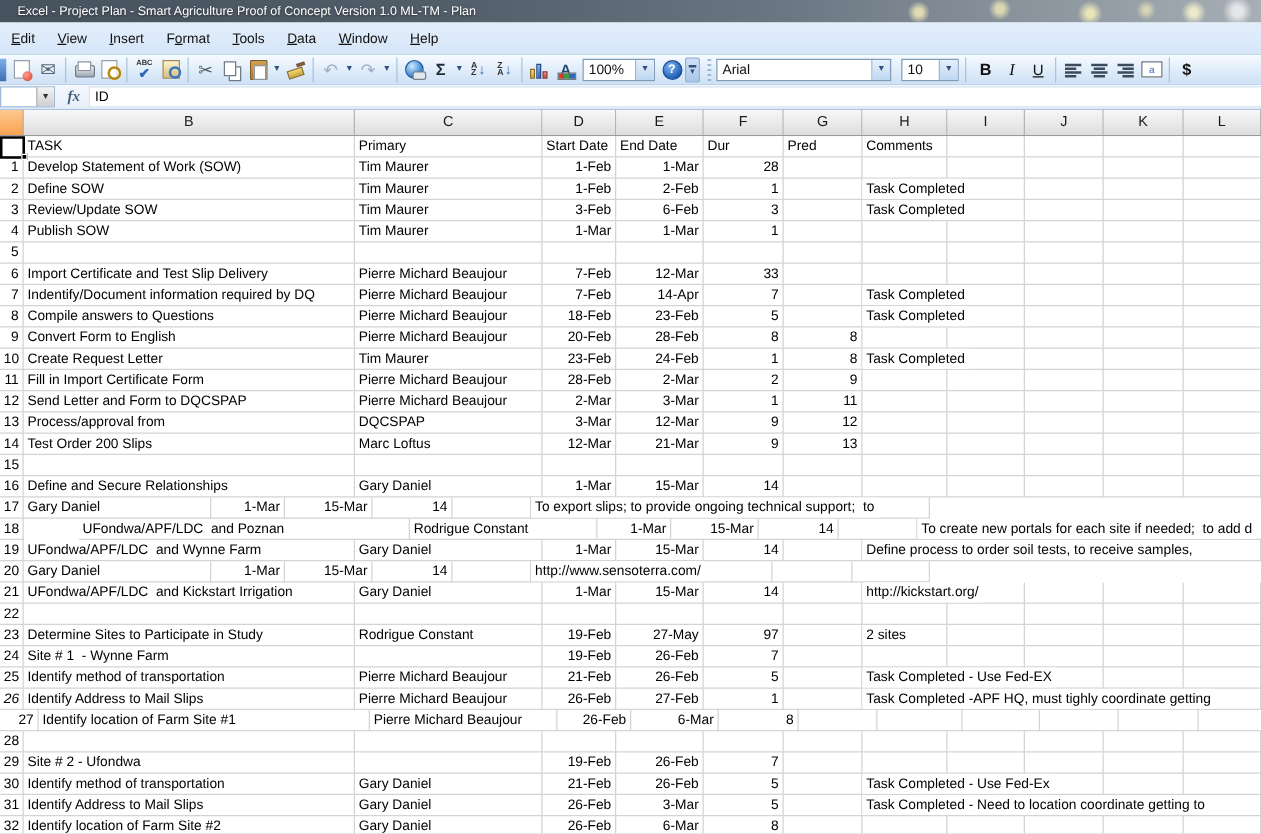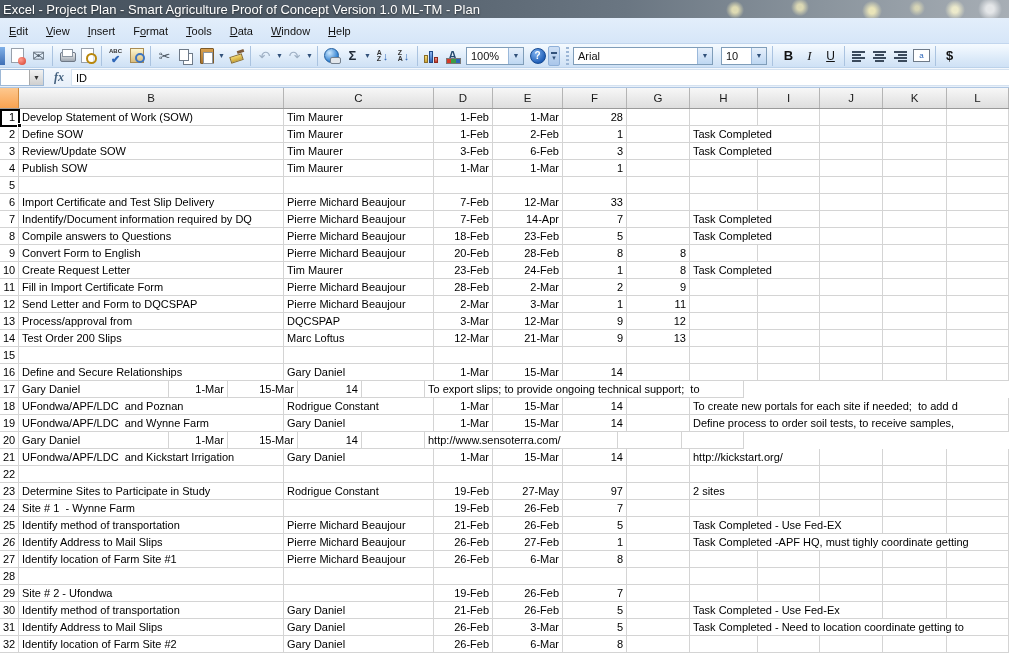--- a/index.html
+++ b/index.html
@@ -14,21 +14,21 @@
     background:
       radial-gradient(circle at 735px 55%, rgba(255,246,190,.75) 0 3px, rgba(255,246,190,0) 9px),
       radial-gradient(circle at 800px 40%, rgba(255,246,190,.7) 0 3px, rgba(255,246,190,0) 9px),
       radial-gradient(circle at 872px 60%, rgba(255,246,190,.8) 0 3px, rgba(255,246,190,0) 10px),
       radial-gradient(circle at 917px 45%, rgba(255,246,190,.6) 0 2px, rgba(255,246,190,0) 8px),
       radial-gradient(circle at 955px 55%, rgba(255,250,210,.8) 0 3px, rgba(255,250,210,0) 10px),
       radial-gradient(circle at 990px 50%, rgba(255,255,255,.7) 0 4px, rgba(255,255,255,0) 12px),
       linear-gradient(90deg,#46525e 0%, #515d69 35%, #6a7682 62%, #8b959e 82%, #a7aeb5 100%);
   }
   #title-text {
-    color:#fff; font-size:13px; padding-left:3px; white-space:nowrap;
+    color:#fff; font-size:10px; padding-left:14px; white-space:nowrap;
     text-shadow: 0 1px 2px rgba(0,0,0,.55);
   }
   
   #menubar {
     height: 26px; background: linear-gradient(#e3eefb,#d6e6f8);
     display:flex; align-items:center; font-size:11px; color:#111;
     border-bottom:1px solid #c2d6ee;
   }
   .menu-item { padding: 4px 9px; cursor: default; }
   .menu-item u { text-decoration: underline; }
@@ -284,20 +284,34 @@
       <span class="col-h" style="width: 68px;">H</span>
       <span class="col-h" style="width: 62px;">I</span>
       <span class="col-h" style="width: 63px;">J</span>
       <span class="col-h" style="width: 64px;">K</span>
       <span class="col-h" style="width: 62px;">L</span>
     </div>
 
   <div id="grid">
     <div id="sel-a1"></div>
     <div id="fill-handle"></div>
+  <div class="row">
+        <div class="cell " style="width: 19px;"></div>
+        <div class="cell " style="width: 265px;">TASK</div>
+        <div class="cell " style="width: 150px;">Primary</div>
+        <div class="cell " style="width: 59px;">Start Date</div>
+        <div class="cell " style="width: 70px;">End Date</div>
+        <div class="cell " style="width: 64px;">Dur</div>
+        <div class="cell " style="width: 63px;">Pred</div>
+        <div class="cell " style="width: 68px;">Comments</div>
+        <div class="cell " style="width: 62px;"></div>
+        <div class="cell " style="width: 63px;"></div>
+        <div class="cell " style="width: 64px;"></div>
+        <div class="cell " style="width: 62px;"></div>
+      </div>
       <div class="row">
         <div class="cell num" style="width: 19px;">1</div>
         <div class="cell c-task" style="width: 265px;">Develop Statement of Work (SOW)</div>
         <div class="cell c-primary" style="width: 150px;">Tim Maurer</div>
         <div class="cell date" style="width: 59px;">1-Feb</div>
         <div class="cell date" style="width: 70px;">1-Mar</div>
         <div class="cell num" style="width: 64px;">28</div>
         <div class="cell num" style="width: 63px;"></div>
         <div class="cell c-comment" style="width: 68px;"></div>
         <div class="cell " style="width: 62px;"></div>
@@ -523,21 +537,21 @@
         <div class="cell num" style="width: 64px;">14</div>
         <div class="cell num" style="width: 63px;"></div>
         <div class="cell c-comment" style="width: 68px;"><span class="spill">To export slips; to provide ongoing technical support;  to</span></div>
         <div class="cell " style="width: 62px;"></div>
         <div class="cell " style="width: 63px;"></div>
         <div class="cell " style="width: 64px;"></div>
         <div class="cell " style="width: 62px;"></div>
       </div>
       <div class="row">
         <div class="cell num" style="width: 19px;">18</div>
-        <div class="cell c-task" style="width: 265px;">UFondwa/APF/LDC  and Poznan</div>
+        <div class="cell c-task" style="width: 265px; margin-left: 44px;">UFondwa/APF/LDC  and Poznan</div>
         <div class="cell c-primary" style="width: 150px;">Rodrigue Constant</div>
         <div class="cell date" style="width: 59px;">1-Mar</div>
         <div class="cell date" style="width: 70px;">15-Mar</div>
         <div class="cell num" style="width: 64px;">14</div>
         <div class="cell num" style="width: 63px;"></div>
         <div class="cell c-comment" style="width: 68px;"><span class="spill">To create new portals for each site if needed;  to add d</span></div>
         <div class="cell " style="width: 62px;"></div>
         <div class="cell " style="width: 63px;"></div>
         <div class="cell " style="width: 64px;"></div>
         <div class="cell " style="width: 62px;"></div>
@@ -647,21 +661,21 @@
         <div class="cell date" style="width: 70px;">27-Feb</div>
         <div class="cell num" style="width: 64px;">1</div>
         <div class="cell num" style="width: 63px;"></div>
         <div class="cell c-comment" style="width: 68px;"><span class="spill">Task Completed -APF HQ, must tighly coordinate getting</span></div>
         <div class="cell " style="width: 62px;"></div>
         <div class="cell " style="width: 63px;"></div>
         <div class="cell " style="width: 64px;"></div>
         <div class="cell " style="width: 62px;"></div>
       </div>
       <div class="row">
-        <div class="cell num" style="width: 19px;">27</div>
+        <div class="cell num" style="width: 31px;">27</div>
         <div class="cell c-task" style="width: 265px;">Identify location of Farm Site #1</div>
         <div class="cell c-primary" style="width: 150px;">Pierre Michard Beaujour</div>
         <div class="cell date" style="width: 59px;">26-Feb</div>
         <div class="cell date" style="width: 70px;">6-Mar</div>
         <div class="cell num" style="width: 64px;">8</div>
         <div class="cell num" style="width: 63px;"></div>
         <div class="cell c-comment" style="width: 68px;"></div>
         <div class="cell " style="width: 62px;"></div>
         <div class="cell " style="width: 63px;"></div>
         <div class="cell " style="width: 64px;"></div>

